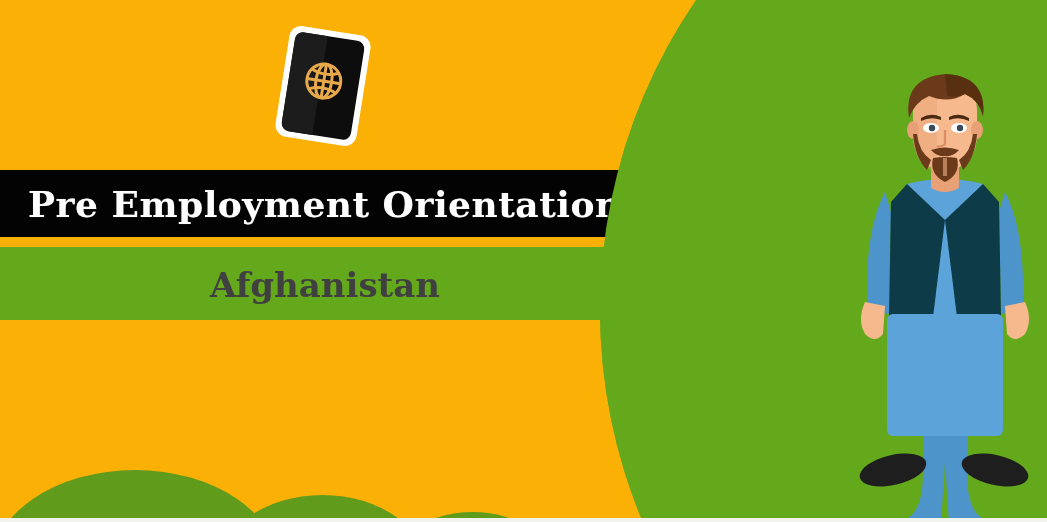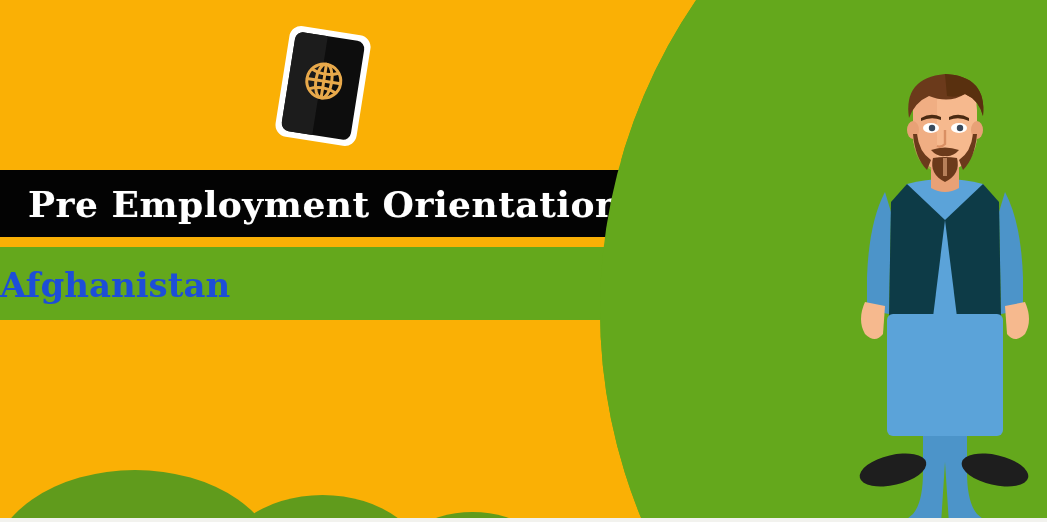--- a/index.html
+++ b/index.html
@@ -88,22 +88,22 @@
     width:1150px;
     height:1120px;
     border-radius:50%;
     background:#64A81C;
   }
 
   .country-name{
     position:absolute;
     left:0; top:262px;
     width:650px;
-    text-align:left;
-    color:#1d4ed8;
+    text-align:center;
+    color:#404040;
     font-family:"DejaVu Serif", serif;
     font-weight:bold;
     font-size:34px;
     line-height:46px;
     white-space:nowrap;
   }
 
   
   .passport{
     position:absolute;

